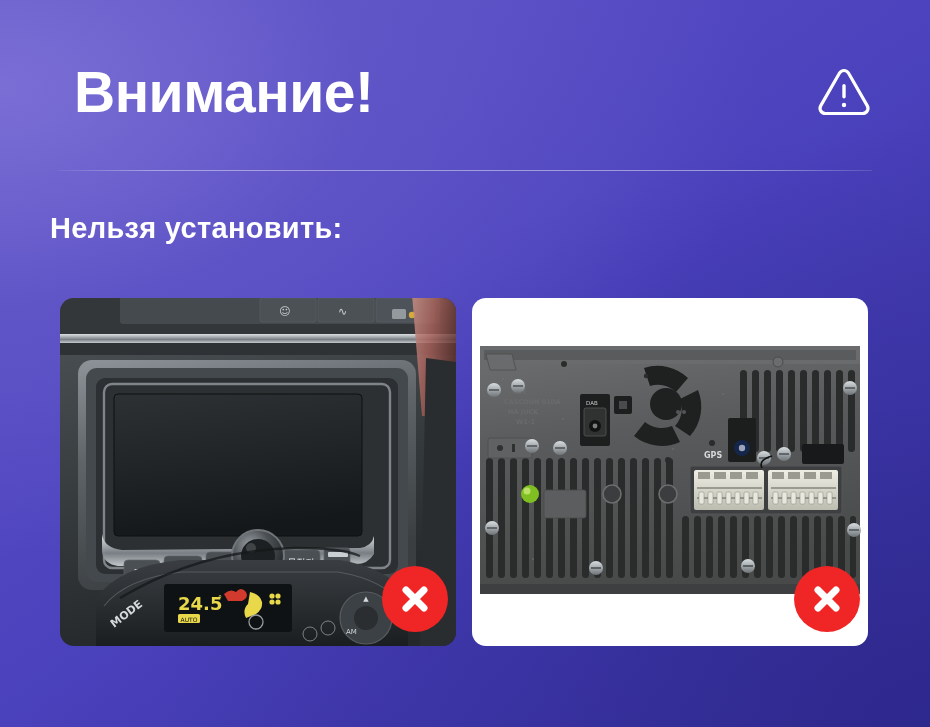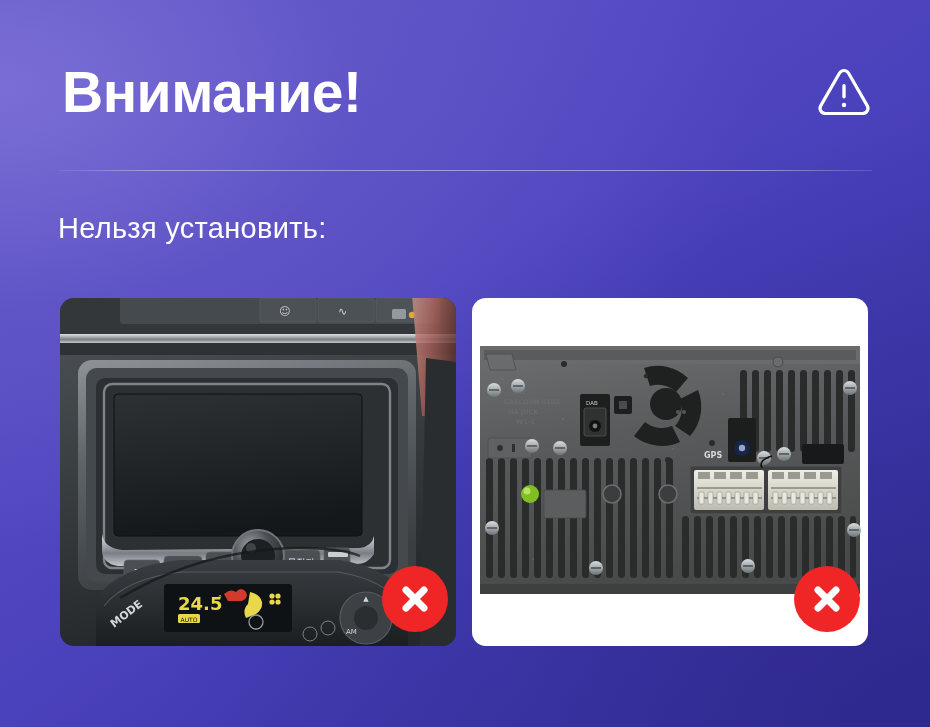--- a/index.html
+++ b/index.html
@@ -36,40 +36,40 @@
     align-items: center;
     justify-content: space-between;
   }
   .title {
     color: #ffffff;
     font-size: 57px;
     font-weight: 700;
     letter-spacing: -0.5px;
     line-height: 1;
     white-space: nowrap;
-    margin: 4px;
+    margin: 16px;
   }
   .warn-icon { width: 56px; height: 56px; display: block; flex: 0 0 auto; }
 
   .divider {
     position: absolute;
     left: 58px;
     top: 170px;
     width: 814px;
     height: 1px;
     background: linear-gradient(to right, rgba(255,255,255,0.06), rgba(255,255,255,0.42) 12%, rgba(255,255,255,0.46) 85%, rgba(255,255,255,0.12));
   }
 
   .subtitle {
     position: absolute;
-    left: 58px;
+    left: 50px;
     top: 212px;
     color: #ffffff;
     font-size: 29px;
-    font-weight: 400;
+    font-weight: 700;
     letter-spacing: 0.3px;
     white-space: nowrap;
   }
 
   
   .cards {
     position: absolute;
     left: 60px;
     top: 298px;
     width: 812px;

